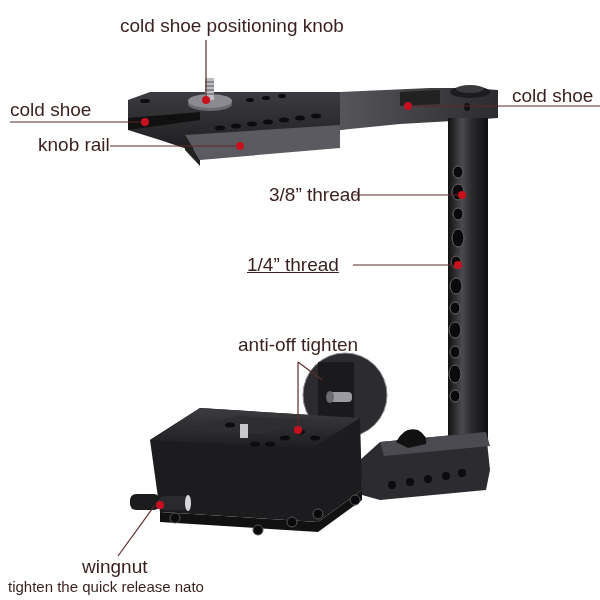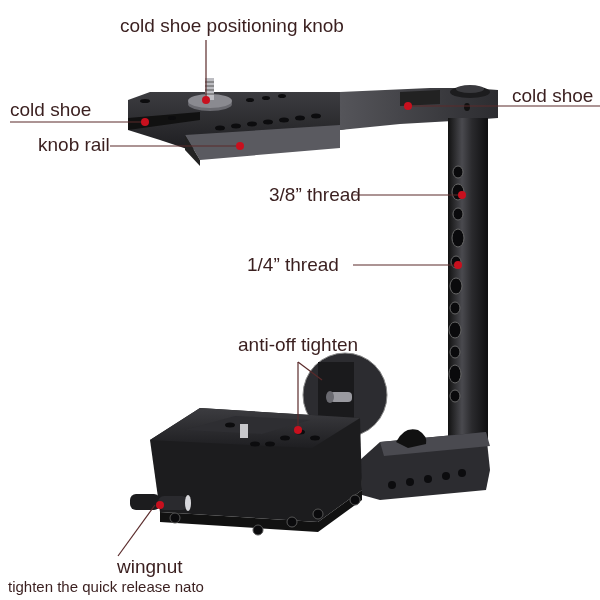--- a/index.html
+++ b/index.html
@@ -156,17 +156,17 @@
       <circle cx="298" cy="430" r="4"></circle>
       <circle cx="160" cy="505" r="4"></circle>
     </g>
   </svg>
 
   <span class="label" style="left:120px; top:16px;">cold shoe positioning knob</span>
   <span class="label" style="left:10px; top:100px;">cold shoe</span>
   <span class="label" style="left:512px; top:86px;">cold shoe</span>
   <span class="label" style="left:38px; top:135px;">knob rail</span>
   <span class="label" style="left:247px; top:185px;margin-left:22px;">3/8” thread</span>
-  <span class="label" style="left:247px; top:255px;">1/4” thread</span>
+  <span class="label" style="left:247px; top:255px;text-decoration:underline;">1/4” thread</span>
   <span class="label" style="left:238px; top:335px;">anti-off tighten</span>
-  <span class="label" style="left:82px; top:557px;margin-left:35px;">wingnut</span>
+  <span class="label" style="left:82px; top:557px;">wingnut</span>
   <span class="label small" style="left:8px; top:579px;">tighten the quick release nato</span>
 </div>
 
 </body></html>

